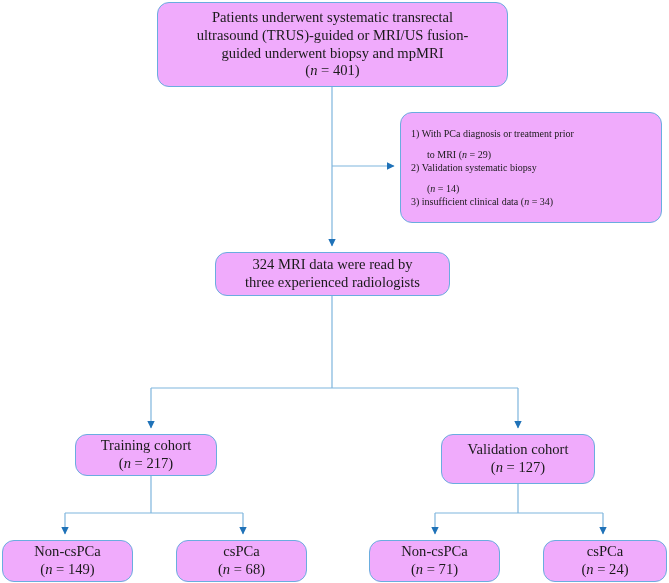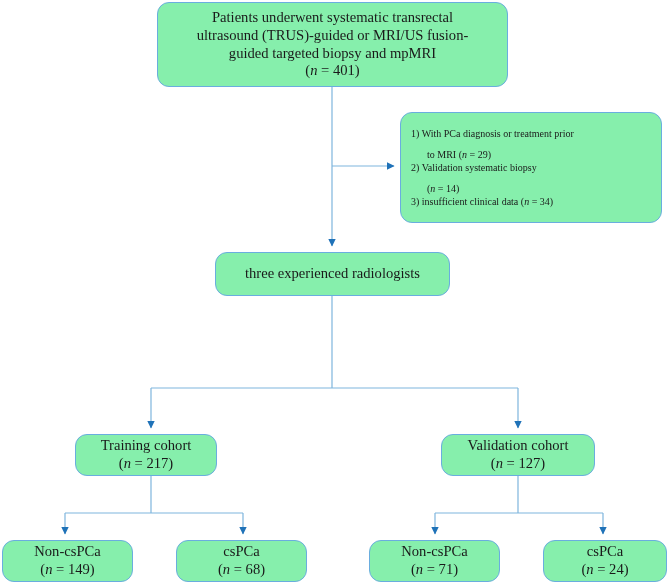--- a/index.html
+++ b/index.html
@@ -1,34 +1,34 @@
 <!DOCTYPE html>
 <html><head>
 <meta charset="utf-8">
 <style>
   html,body{margin:0;padding:0;background:#ffffff;}
   body{width:669px;height:583px;position:relative;overflow:hidden;
        font-family:"Liberation Serif","DejaVu Serif",serif;color:#1a1a1a;}
   #canvas{position:absolute;left:0;top:0;width:669px;height:583px;}
   svg.wires{position:absolute;left:0;top:0;width:669px;height:583px;pointer-events:none;}
   .box{position:absolute;box-sizing:border-box;border:1.2px solid #6aaddf;
-       border-radius:12px;background:#86efac;display:flex;align-items:center;
+       border-radius:12px;background:#f0abfc;display:flex;align-items:center;
        justify-content:center;text-align:center;line-height:1.22;}
   .box .inner{padding:0 6px;width:100%;}
   .ln{display:block;white-space:nowrap;}
   .it{font-style:italic;}
   .excl{align-items:center;justify-content:flex-start;text-align:left;}
   .excl .inner{padding:0 9px 0 10px;}
   .excl .ln{white-space:nowrap;}
   .ind{padding-left:16px;display:block;margin-top:8px;}
   #box-top{left:157px;top:2px;width:351px;height:85px;font-size:14.6px;}
   #box-excl{left:400px;top:112px;width:262px;height:111px;font-size:10px;line-height:1.32;}
   #box-mid{left:215px;top:252px;width:235px;height:44px;font-size:14.6px;}
   #box-train{left:75px;top:434px;width:142px;height:42px;font-size:14.6px;}
-  #box-valid{left:441px;top:434px;width:154px;height:42px;font-size:14.6px;}
+  #box-valid{left:441px;top:434px;width:154px;height:50px;font-size:14.6px;}
   #box-b1{left:2px;top:540px;width:131px;height:42px;font-size:14.6px;}
   #box-b2{left:176px;top:540px;width:131px;height:42px;font-size:14.6px;}
   #box-b3{left:369px;top:540px;width:131px;height:42px;font-size:14.6px;}
   #box-b4{left:543px;top:540px;width:124px;height:42px;font-size:14.6px;}
 </style>
 </head>
 <body>
 
 <div id="canvas">
 
@@ -53,37 +53,38 @@
       <path d="M435,513 L603,513"></path>
       <path d="M435,513 L435,534" marker-end="url(#ah)"></path>
       <path d="M603,513 L603,534" marker-end="url(#ah)"></path>
     </g>
   </svg>
 
   <div class="box" id="box-top">
     <div class="inner">
       <span class="ln">Patients underwent systematic transrectal</span>
       <span class="ln">ultrasound (TRUS)-guided or MRI/US fusion-</span>
-      <span class="ln">guided targeted biopsy and mpMRI</span>
+      <span class="ln">guided underwent biopsy and mpMRI</span>
       <span class="ln"><span>(</span><span class="it">n</span><span> = </span><span>401</span><span>)</span></span>
     </div>
   </div>
 
   <div class="box excl" id="box-excl">
     <div class="inner">
       <span class="ln"><span>1)</span> <span>With PCa diagnosis or treatment prior</span></span>
       <span class="ln ind"><span>to MRI</span> <span>(</span><span class="it">n</span><span> = </span><span>29</span><span>)</span></span>
       <span class="ln"><span>2)</span> <span>Validation systematic biopsy</span></span>
       <span class="ln ind"><span>(</span><span class="it">n</span><span> = </span><span>14</span><span>)</span></span>
       <span class="ln"><span>3)</span> <span>insufficient clinical data</span> <span>(</span><span class="it">n</span><span> = </span><span>34</span><span>)</span></span>
     </div>
   </div>
 
   <div class="box" id="box-mid">
     <div class="inner">
+      <span class="ln">324 MRI data were read by</span>
       <span class="ln">three experienced radiologists</span>
     </div>
   </div>
 
   <div class="box" id="box-train">
     <div class="inner">
       <span class="ln">Training cohort</span>
       <span class="ln"><span>(</span><span class="it">n</span><span> = </span><span>217</span><span>)</span></span>
     </div>
   </div>

